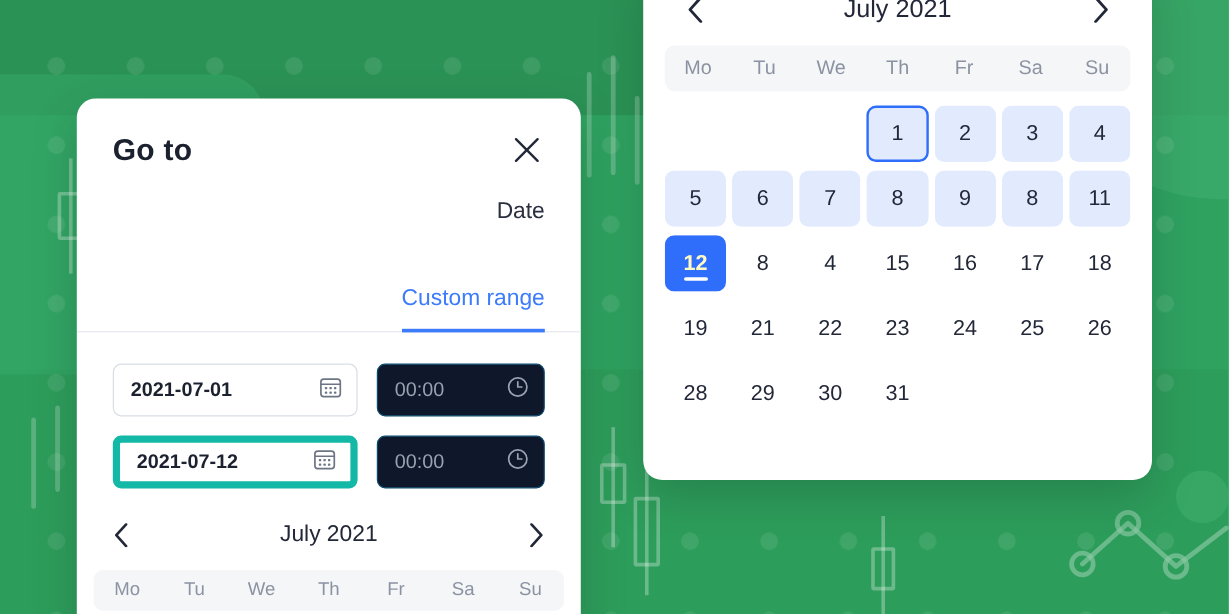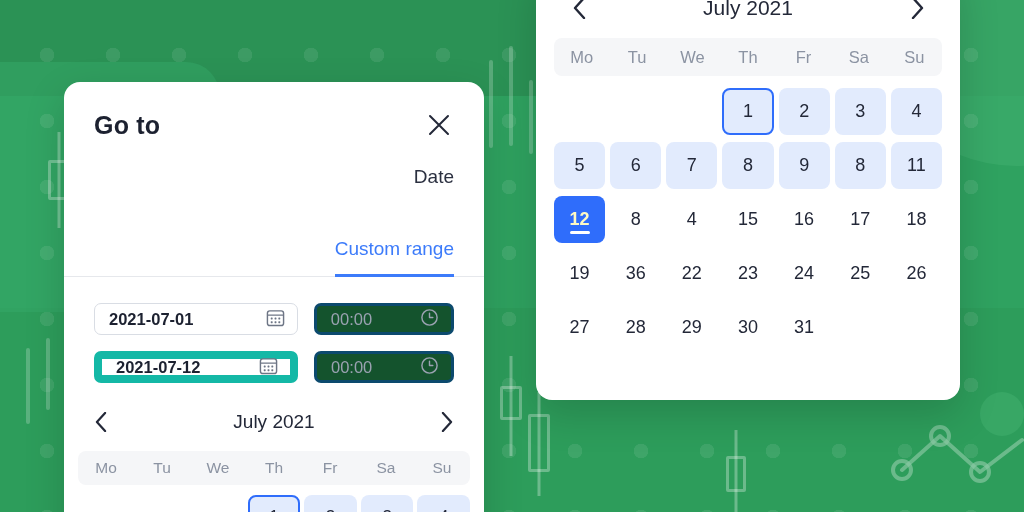--- a/index.html
+++ b/index.html
@@ -114,30 +114,30 @@
     font-size: 19px; color: #2b3040; cursor: pointer;
     padding-bottom: 14px; border-bottom: 3px solid transparent;
     margin-bottom: -1px;
   }
   .tab.active { color: #3c7bfa; border-bottom-color: #3c7bfa; }
 
   .fields { padding: 26px 30px 0 30px; }
   .field-row { display: flex; gap: 16px; margin-bottom: 16px; }
   .input {
     display: flex; align-items: center; justify-content: space-between;
-    height: 32px; padding: 0 12px 0 14px; border-radius: 7px;
+    height: 44px; padding: 0 12px 0 14px; border-radius: 7px;
     font-size: 16.5px;
   }
   .input.date {
     width: 210px; background: #fff;
     border: 1px solid #d9dde4; color: #1c2130; font-weight: bold;
   }
-  .input.date.focused { border: 8px solid #14b8a6; }
+  .input.date.focused { border: 6px solid #14b8a6; }
   .input.time {
-    width: 144px; background: #14532d; border: 3px solid #0c4a6e;
+    width: 144px; background: #0f172a; border: 1px solid #0c4a6e;
     color: #9aa2b1;
   }
 
   
   .cal-nav {
     display: flex; align-items: center; justify-content: space-between;
     padding: 0 22px; height: 46px;
   }
   .cal-month { font-size: 19px; color: #232838; }
   .nav-arrow {
@@ -276,27 +276,26 @@
         <div class="day inrange">8</div>
         <div class="day inrange">11</div>
         <div class="day selected">12</div>
         <div class="day">8</div>
         <div class="day">4</div>
         <div class="day">15</div>
         <div class="day">16</div>
         <div class="day">17</div>
         <div class="day">18</div>
         <div class="day">19</div>
-        <div class="day">36</div>
+        <div class="day">21</div>
         <div class="day">22</div>
         <div class="day">23</div>
         <div class="day">24</div>
         <div class="day">25</div>
         <div class="day">26</div>
-        <div class="day">27</div>
         <div class="day">28</div>
         <div class="day">29</div>
         <div class="day">30</div>
         <div class="day">31</div>
       </div>
   </div>
 
   <div id="goto-dialog" class="card">
 
     <div class="dlg-head">

